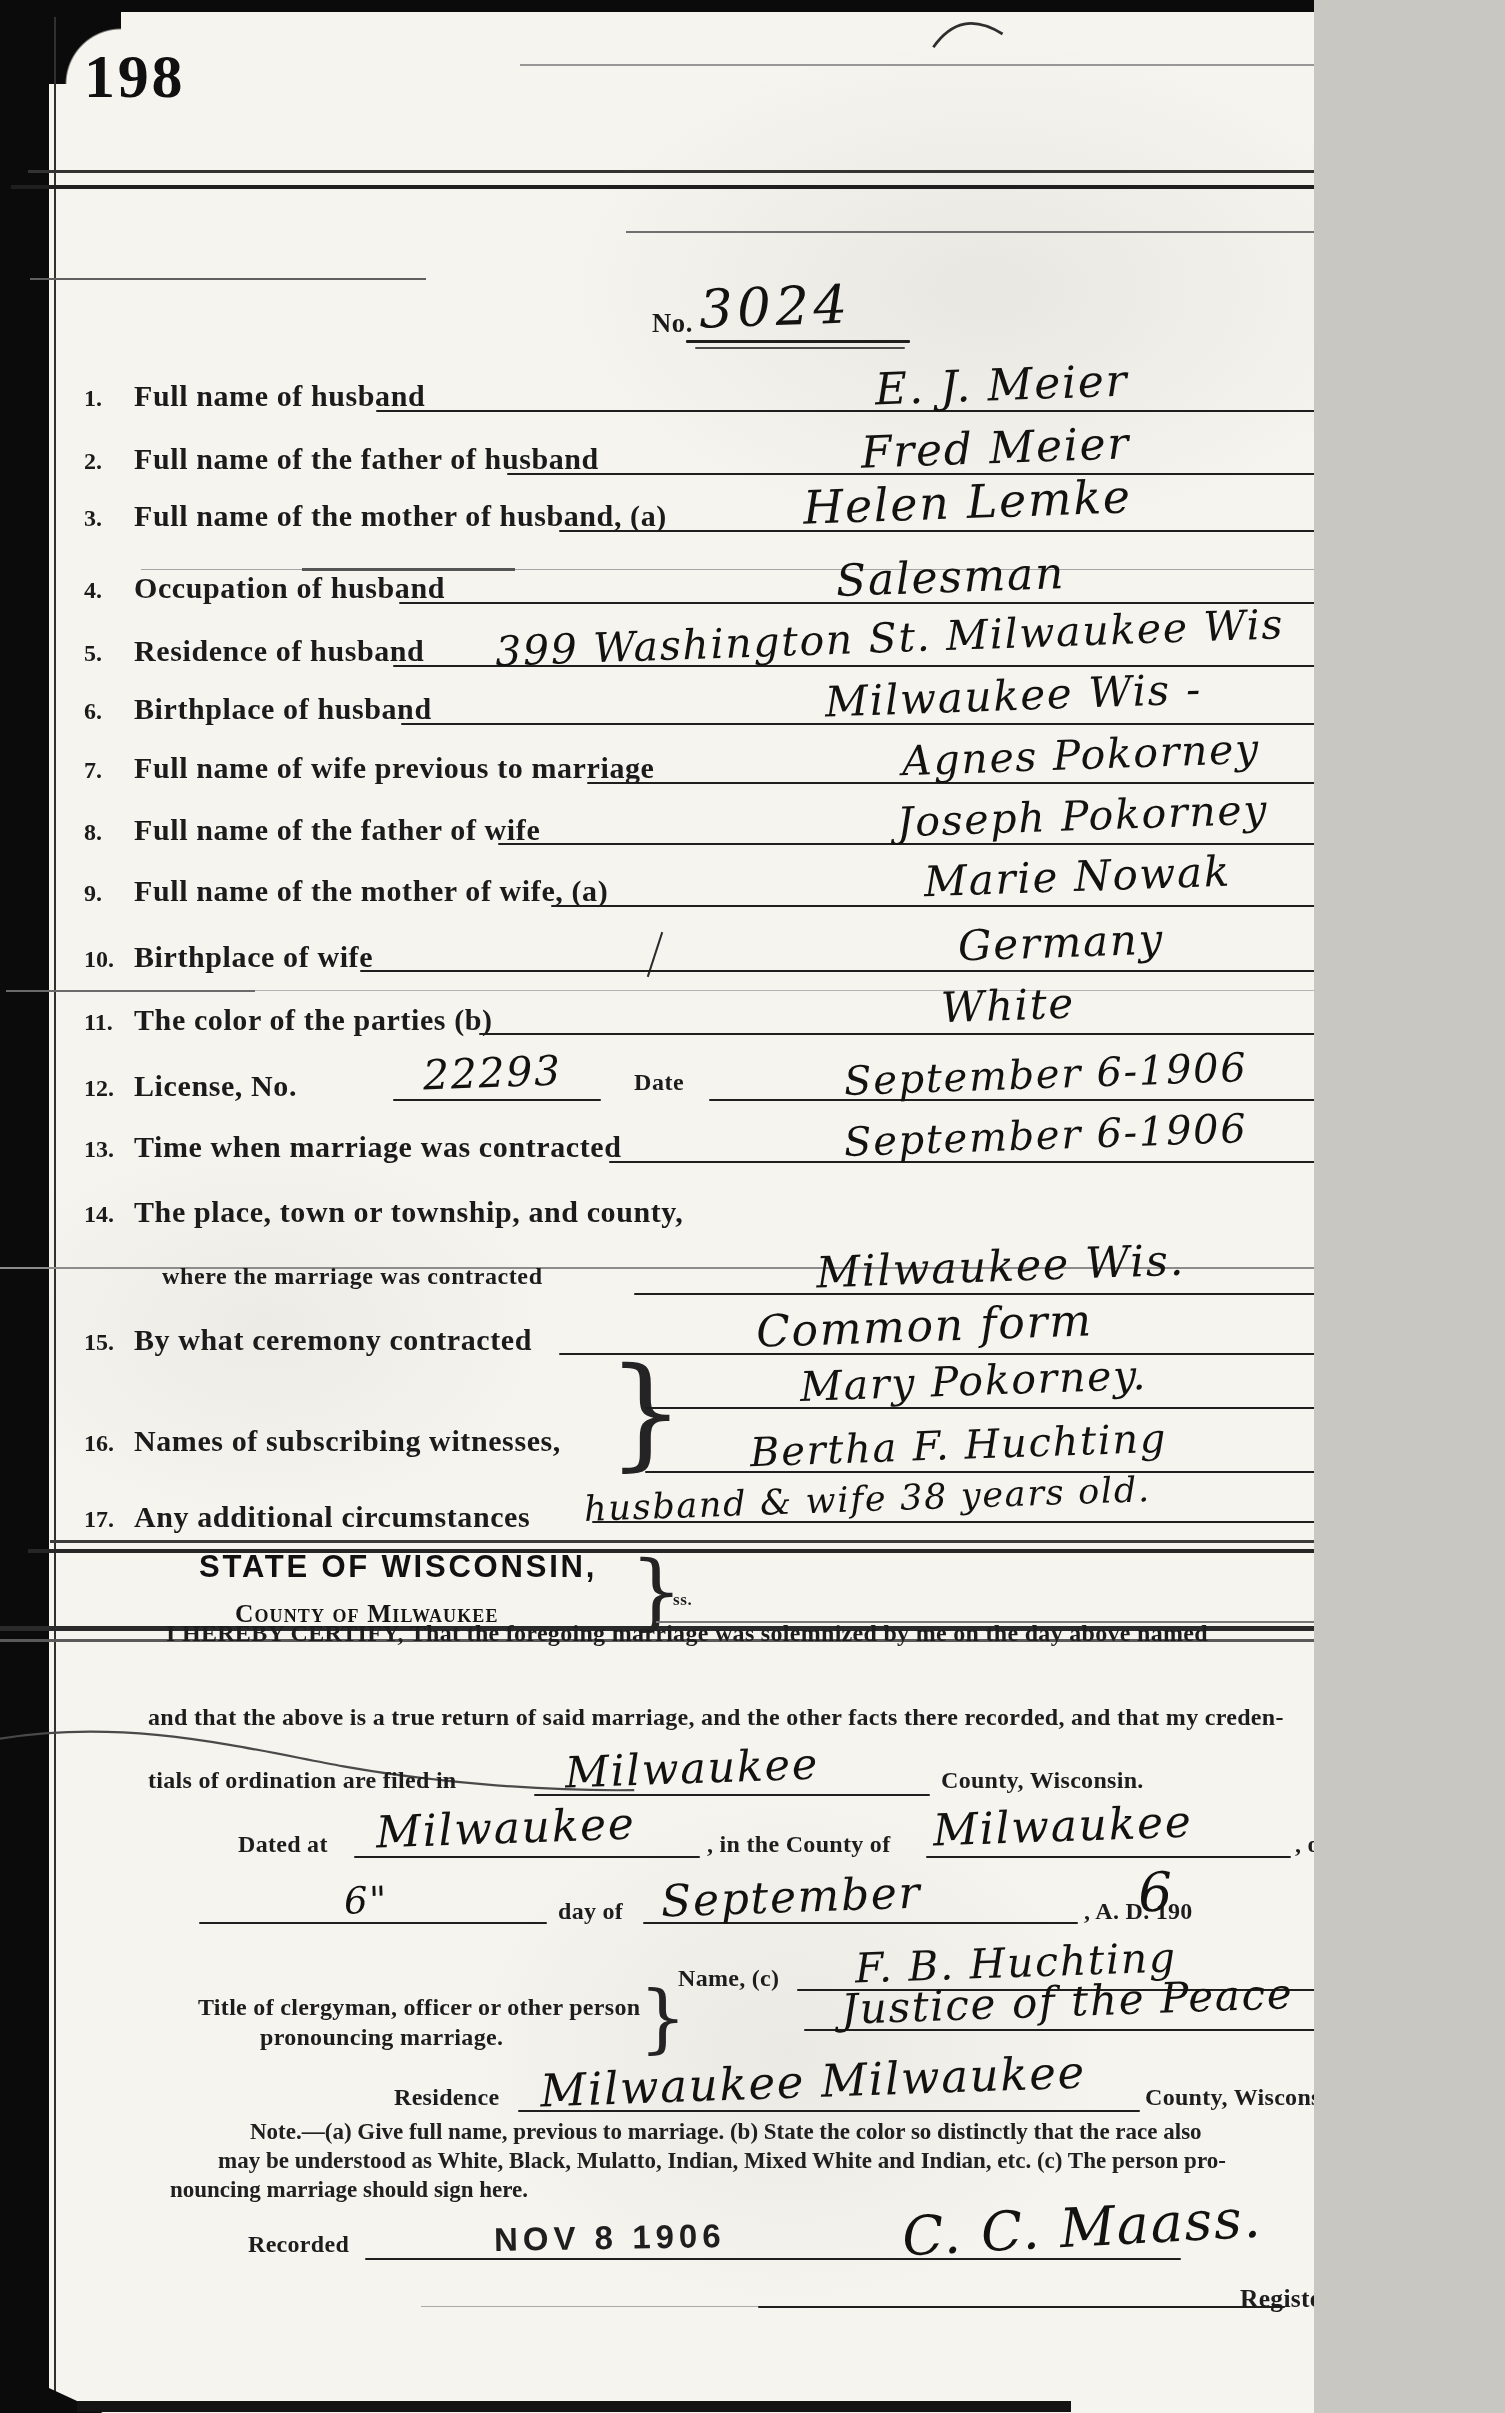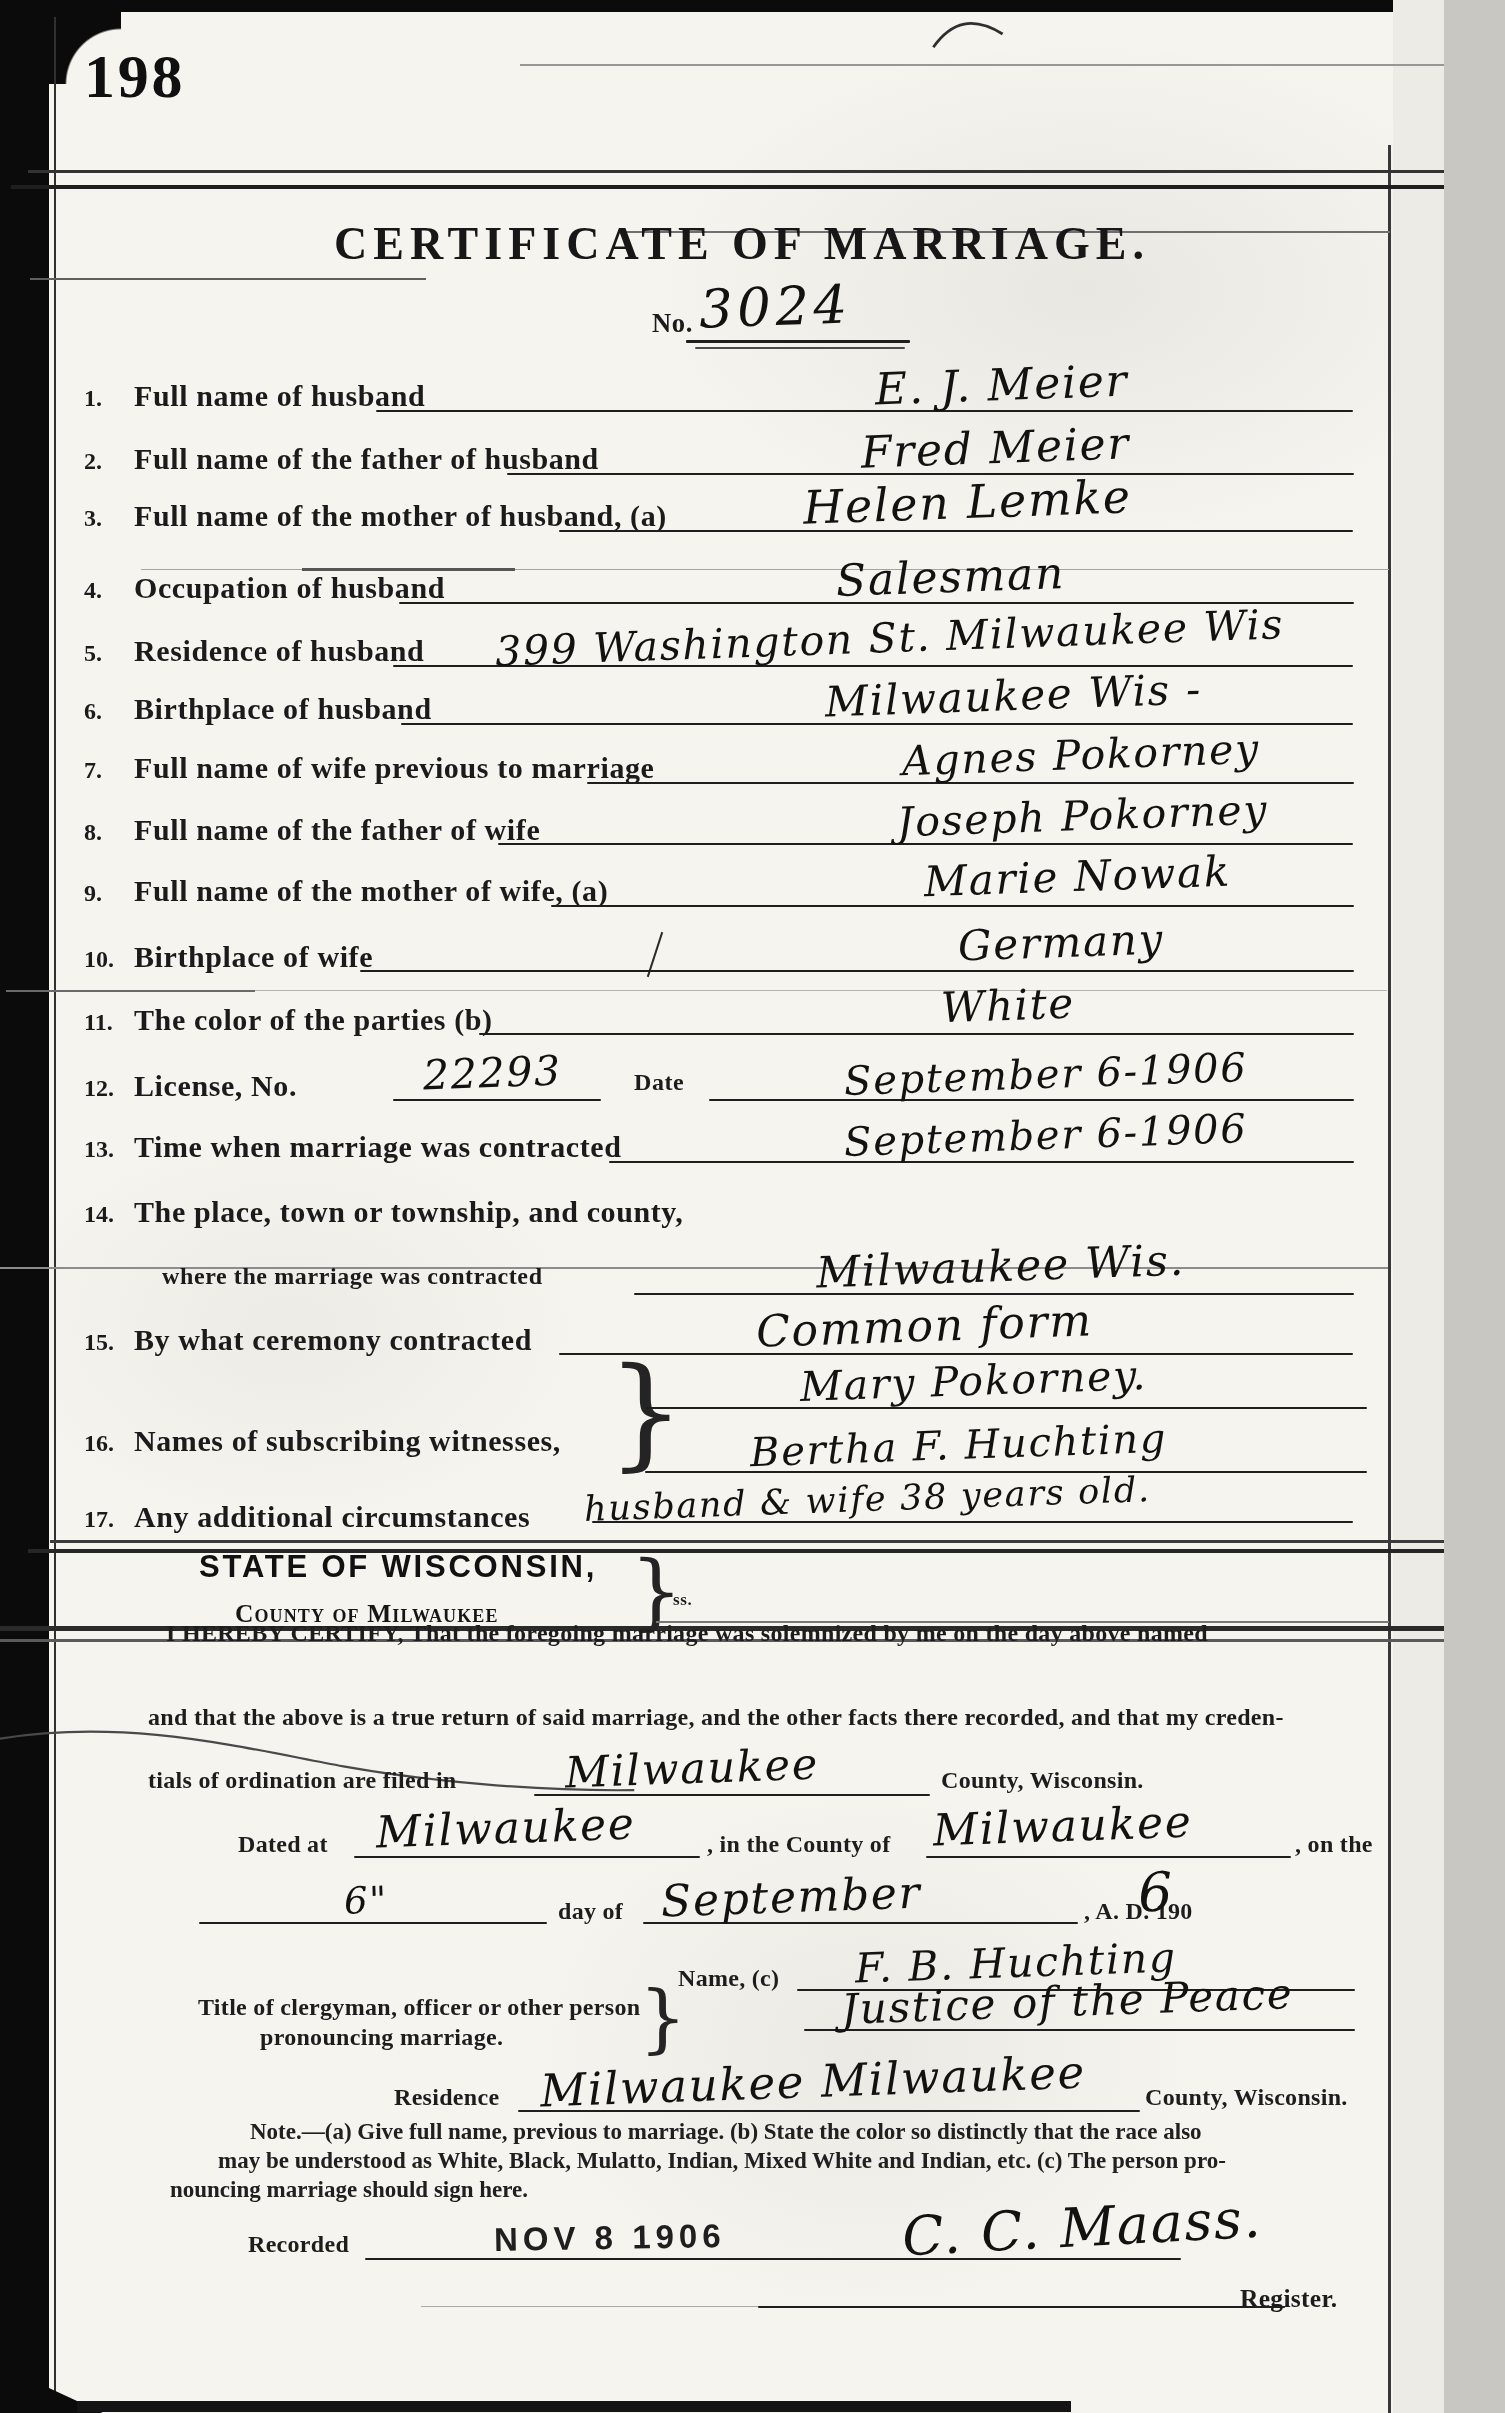--- a/index.html
+++ b/index.html
@@ -1,17 +1,17 @@
 <!DOCTYPE html>
 <html style="font-size:8.9px"><head>
 <meta charset="utf-8">
 <style>
   html,body{margin:0;padding:0;background:#c9c7c2;}
   .doc{
-    position:relative;width:1444px;height:2413px;overflow:hidden;
+    position:relative;width:1314px;height:2413px;overflow:hidden;
     background:
       radial-gradient(ellipse 664px 387px at 75% 12%, rgba(60,60,55,0.07), transparent 65%),
       radial-gradient(ellipse 498px 332px at 20% 55%, rgba(70,70,60,0.05), transparent 60%),
       radial-gradient(ellipse 554px 443px at 60% 85%, rgba(60,60,55,0.06), transparent 60%),
       #f5f4ef;
     font-family:"Liberation Serif",serif;color:#181818;
   }
   .lbl{position:absolute;font-size:24px;font-weight:700;color:#1b1b1b;white-space:nowrap;letter-spacing:0.6px;}
   .row{position:absolute;left:84px;white-space:nowrap;}
   .num{display:inline-block;width:50px;font-size:24px;font-weight:700;color:#1b1b1b;}
@@ -71,21 +71,20 @@
   <div class="art" style="left:654px;top:931px;width:2.2px;height:47px;background:#2b2b2b;transform:rotate(18deg);"></div>
   <svg class="art" style="left:930px;top:12px;" width="77" height="44" viewBox="0 0 140 80">
       <path d="M6,64 C40,16 80,8 132,40" stroke="#2f2f2f" stroke-width="5" fill="none"></path>
     </svg>
   <svg class="art" style="left:0;top:1708px;" width="637" height="100" viewBox="0 0 1150 180">
       <path d="M0,55 C230,18 430,70 620,105 C800,137 1000,150 1145,148" stroke="#494949" stroke-width="4" fill="none"></path>
     </svg>
 
   <div class="pageno">198</div>
 
-  <div class="title">CERTIFICATE OF MARRIAGE.</div>
 
   <div class="lbl" style="left:652px;top:308px;font-size:26.6px;">No.</div>
   <div class="hand" style="left:699px;top:276px;font-size:53px;letter-spacing:4.4px;">3024</div>
   <div class="rule" style="left:686px;top:340px;width:224px;height:2.8px;"></div>
   <div class="rule" style="left:695px;top:347px;width:210px;height:1.7px;background:#4a4a4a;"></div>
 
   <div class="row" style="top:379px;"><span class="num">1.</span><span class="lbl2">Full name of husband</span></div>
   <div class="rule" style="left:376px;top:410px;width:977px;"></div>
   <div class="hand" style="left:875px;top:359px;font-size:44px;">E. J. Meier</div>
 

